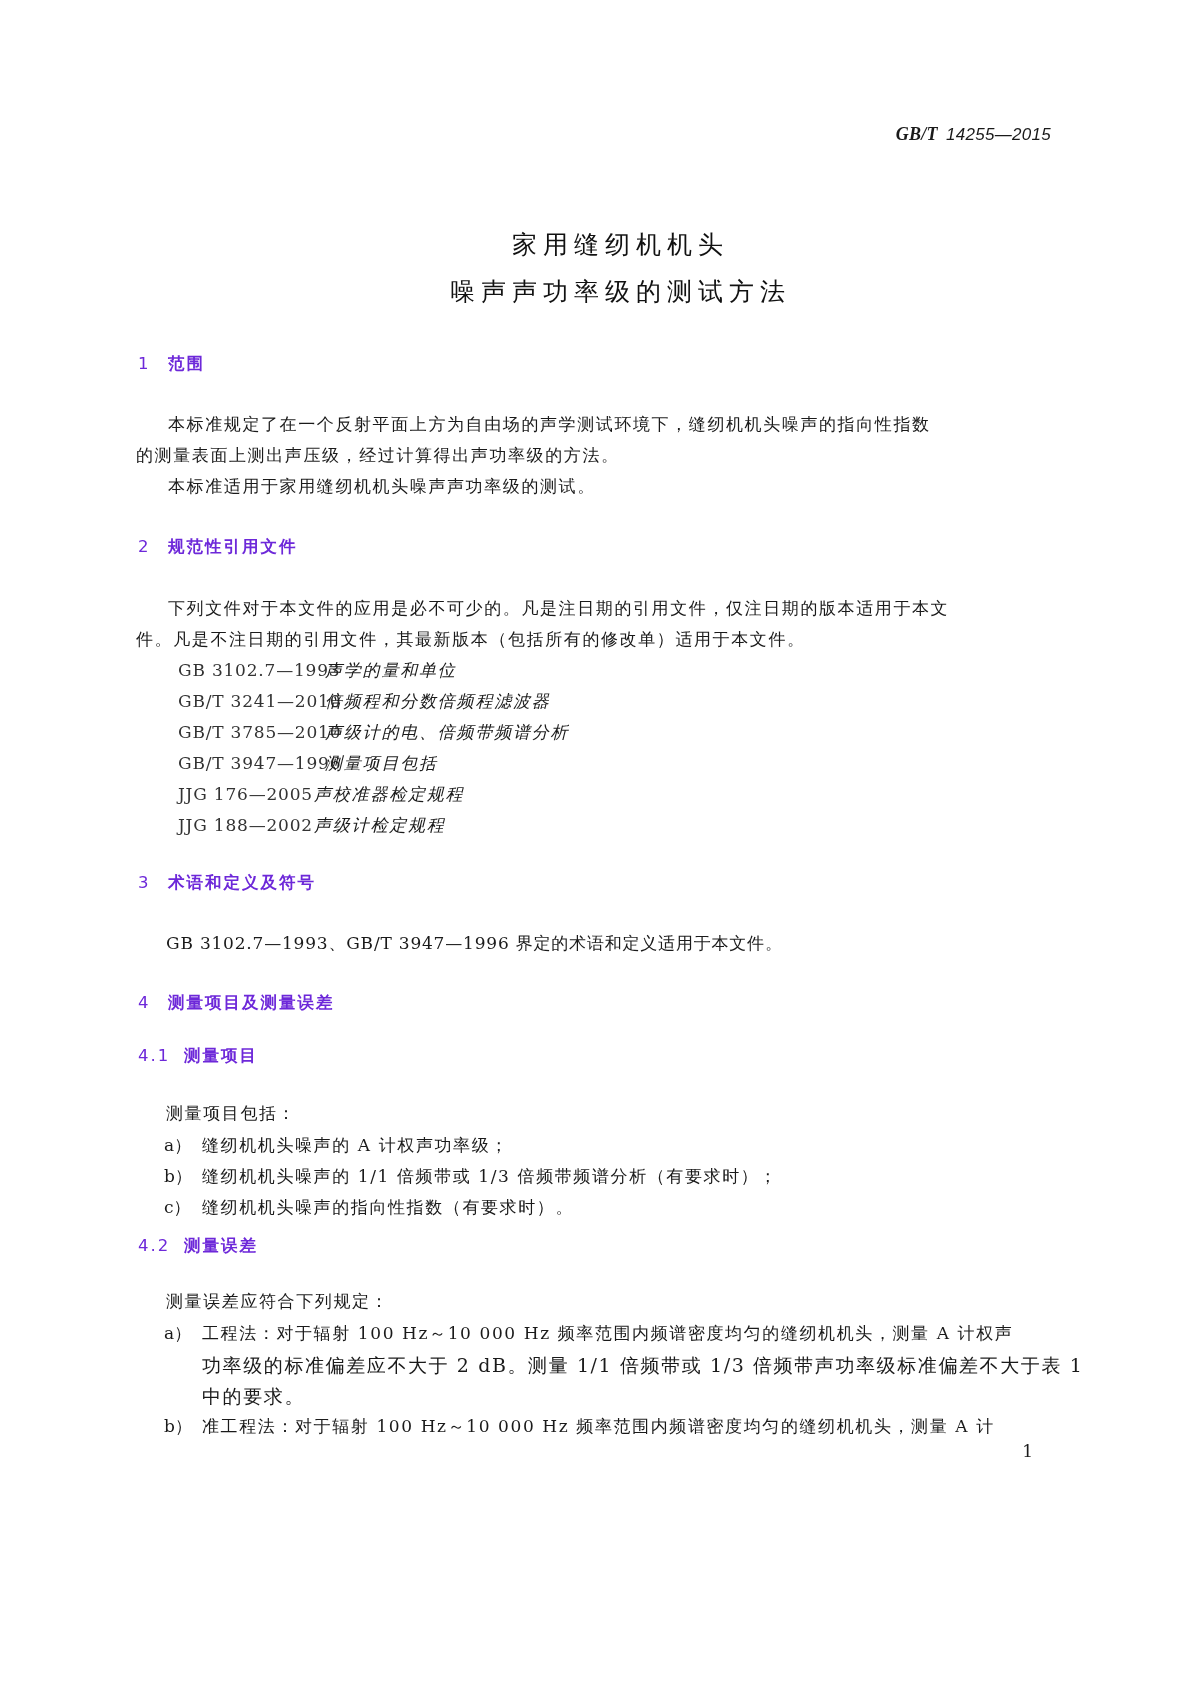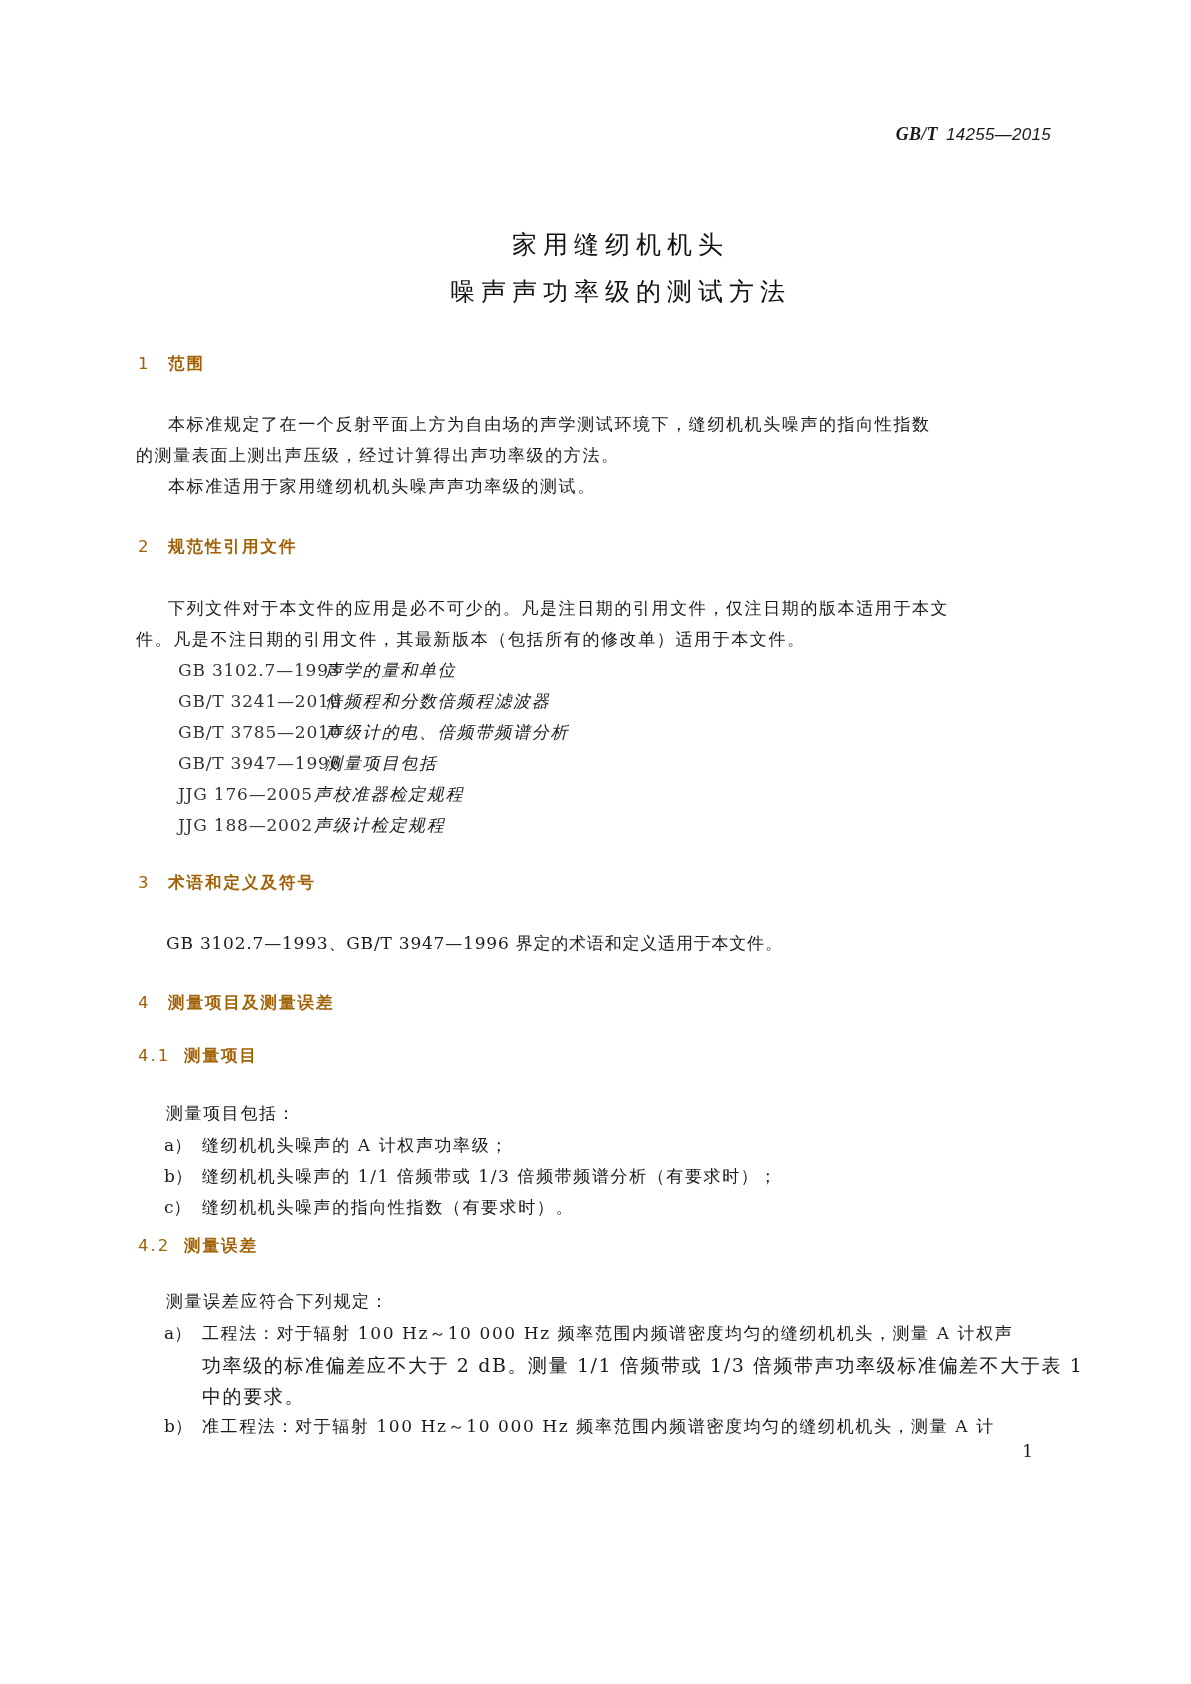--- a/index.html
+++ b/index.html
@@ -19,21 +19,21 @@
   .title {
     position: absolute; left: 0; width: 1191px; text-align: center;
     font-family: "DejaVu Sans", "Liberation Sans", sans-serif;
     font-size: 25px; letter-spacing: 6px; color: #111; padding-left: 25px;
   }
   .title.l1 { top: 228px; }
   .title.l2 { top: 275px; }
   .h {
     position: absolute; left: 138px;
     font-family: "DejaVu Sans", "Liberation Sans", sans-serif;
-    font-size: 16.5px; font-weight: bold; letter-spacing: 2px; color: #a16207;
+    font-size: 16.5px; font-weight: bold; letter-spacing: 2px; color: #6d28d9;
   }
   .h .num { display: inline-block; font-weight: normal; }
   .h1 .num { width: 30px; }
   .h2 .num { width: 46px; }
   .p {
     position: absolute; font-size: 17px; letter-spacing: 1.6px; line-height: 33px;
     white-space: nowrap; color: #1a1a1a;
   }
   .ref { position: absolute; left: 178px; font-size: 17px; white-space: nowrap; letter-spacing: 0.8px; }
   .ref .code { display: inline-block; width: 147px; color: #333; }

